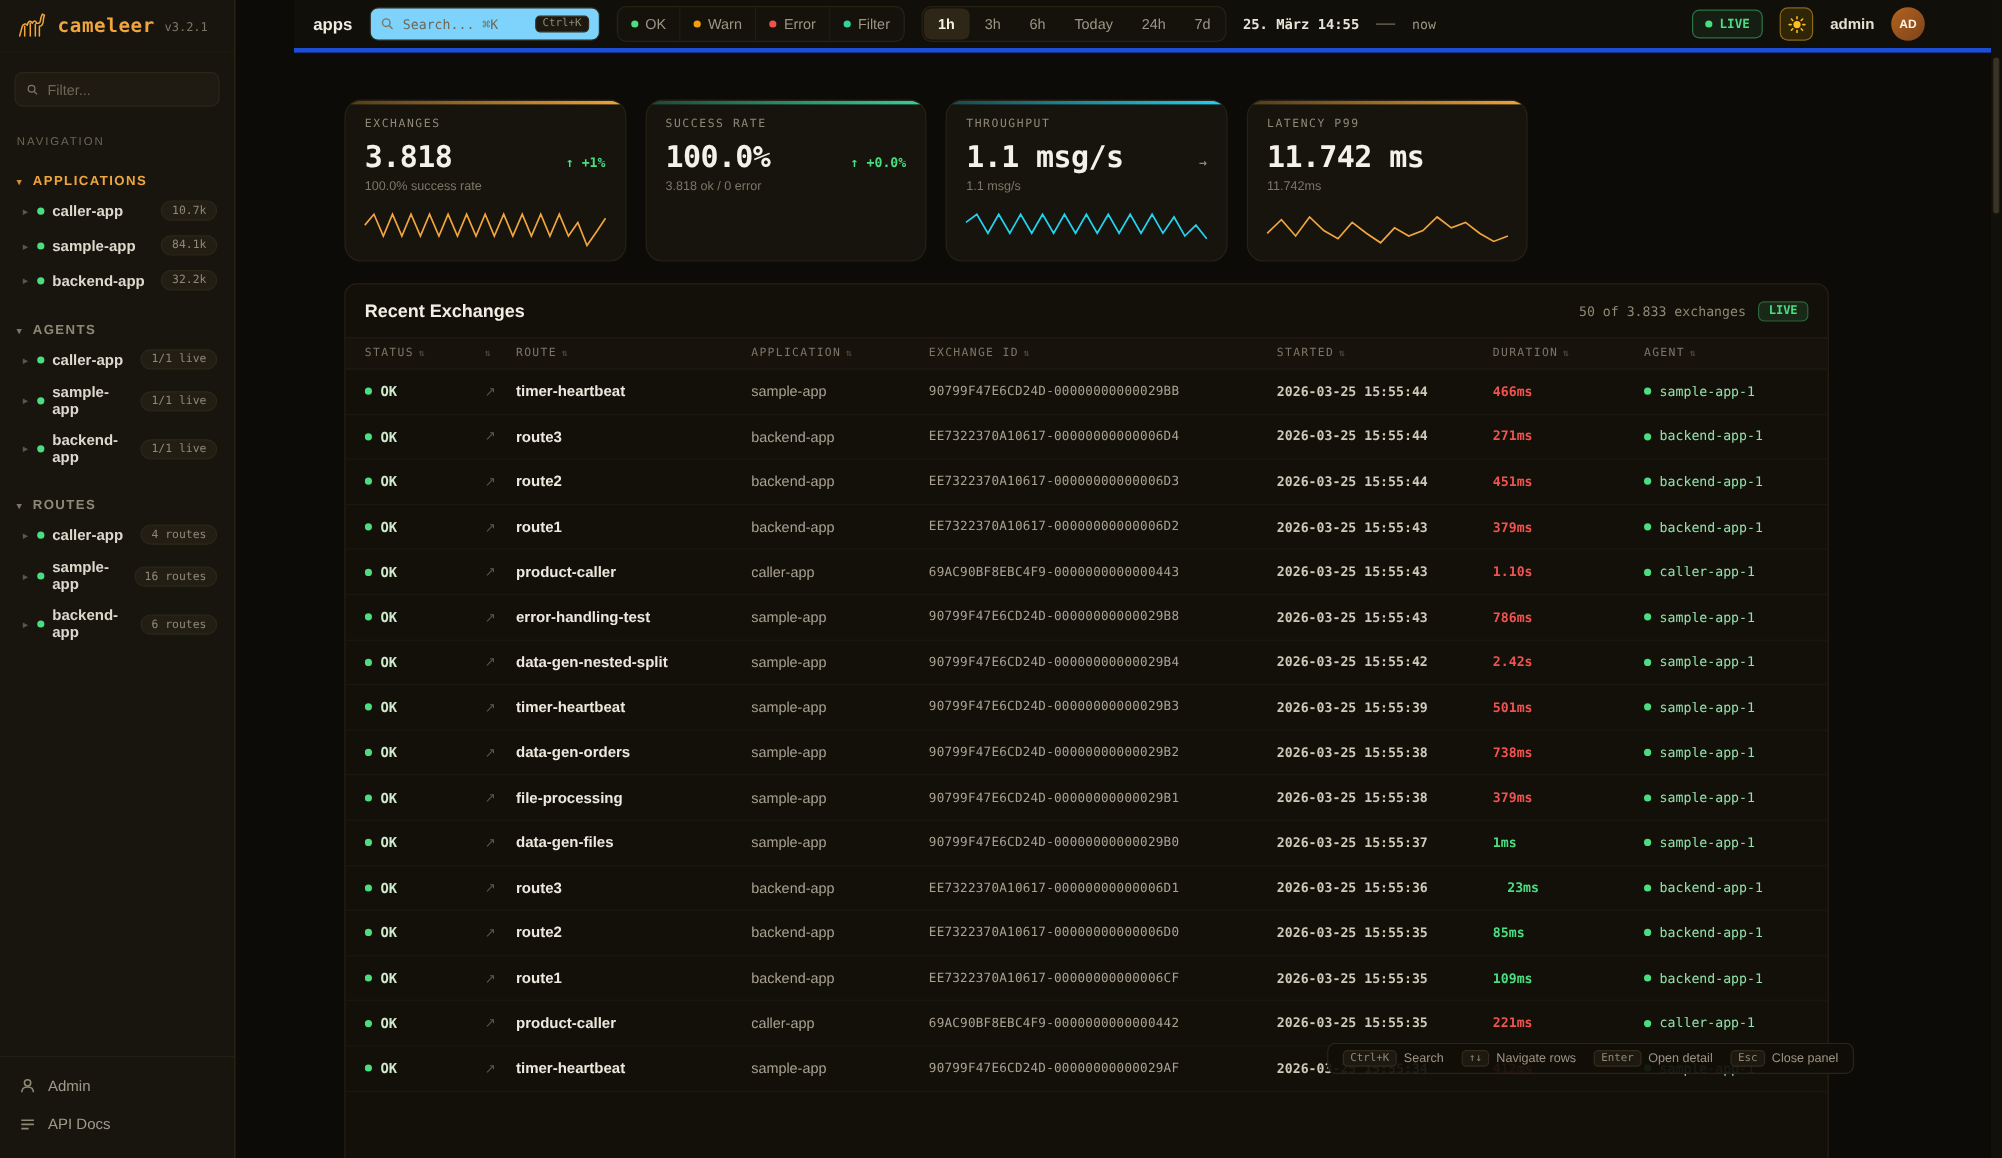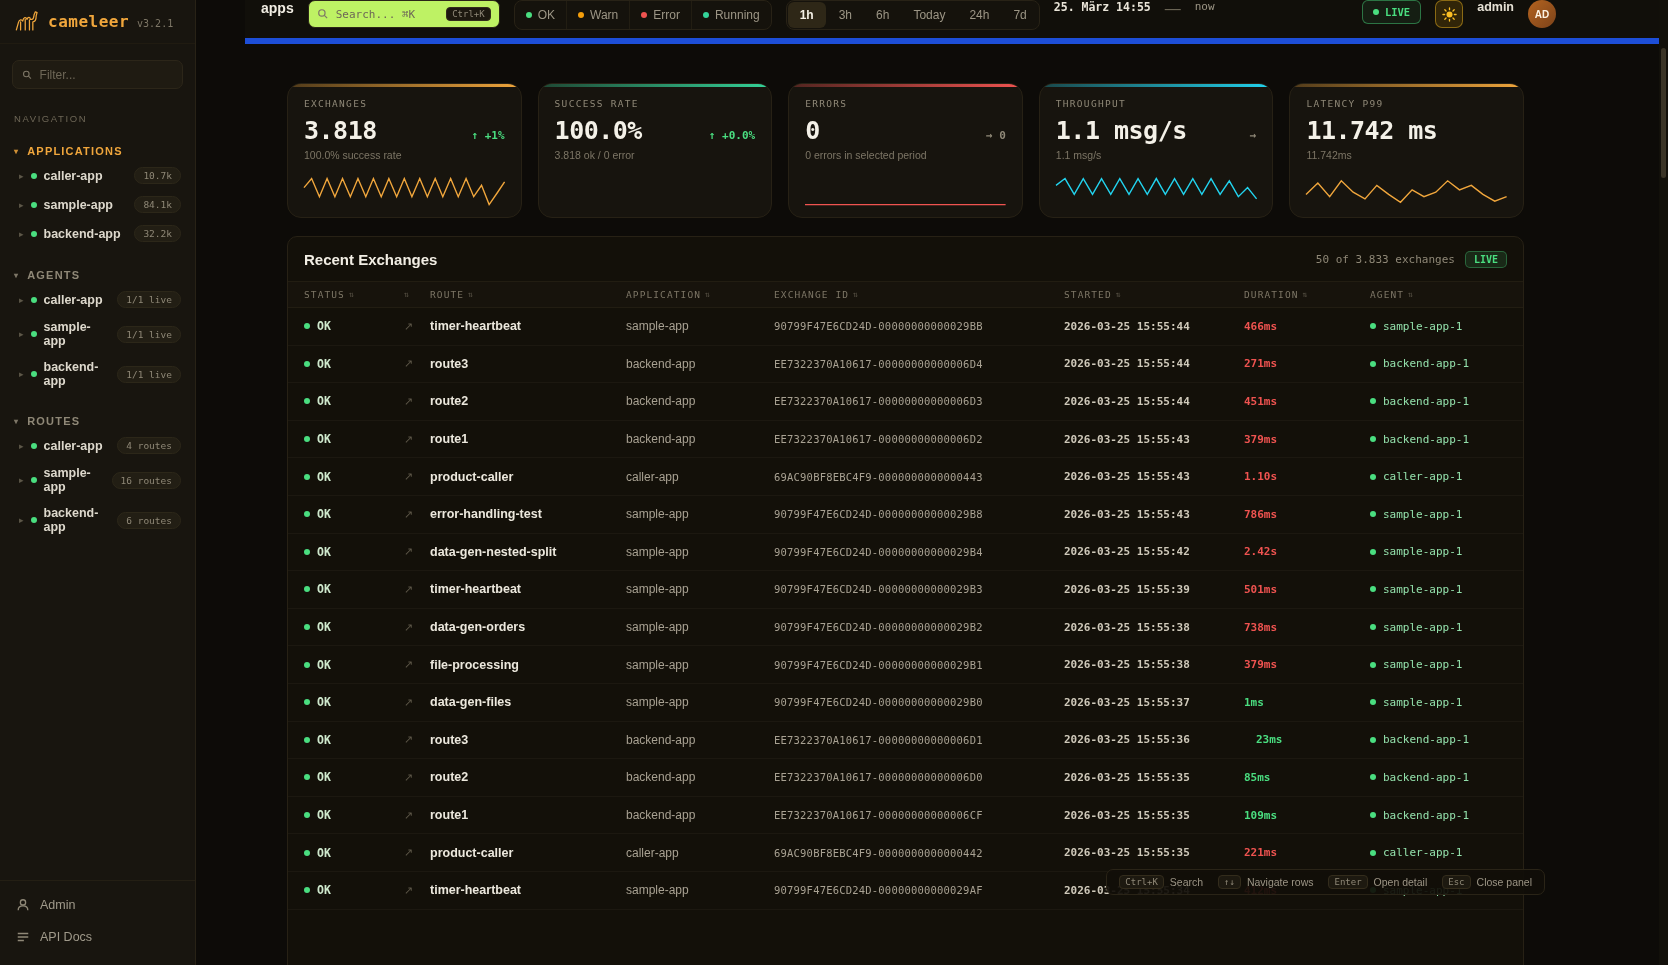--- a/index.html
+++ b/index.html
@@ -32,24 +32,24 @@
   .dot.sm{width:6px;height:6px}
   .dot.green{background:#4ade80}
   .side-item-name{font-size:12.5px;font-weight:600;color:#ddd8cc;flex:1}
   .side-badge{font-size:9.5px;color:#8f8877;background:#221e14;border:1px solid #2c2719;border-radius:9px;padding:2px 8px}
   .side-footer{margin-top:auto;border-top:1px solid #241f14;padding:8px 0 12px}
   .foot-item{display:flex;align-items:center;gap:10px;padding:9px 16px;color:#a09a8b;font-size:12.5px;cursor:pointer}
   .foot-item svg{width:14px;height:14px;stroke:#8f8877;fill:none;stroke-width:1.5}
 
   
   .main{margin-left:245px}
-  .topbar{display:flex;gap:14px;height:44px;background:#110f0a;
-    border-bottom:6px solid #1d4ed8;padding:0 112px 0 16px}
+  .topbar{display:flex;align-items:center;gap:14px;height:44px;background:#110f0a;
+    border-bottom:4px solid #1d4ed8;padding:0 64px 0 16px}
   .page-title{font-weight:700;font-size:14px;color:#f0ece2}
-  .search-box{display:flex;align-items:center;gap:7px;width:192px;height:28px;background:#bef264;
+  .search-box{display:flex;align-items:center;gap:7px;width:192px;height:28px;background:#7dd3fc;
     border:1px solid #2b2517;border-radius:7px;padding:0 8px;cursor:text}
   .search-box svg{width:12px;height:12px;stroke:#7d7666;fill:none;stroke-width:1.6}
   .search-ph{color:#6e6757;font-size:11px;flex:1;white-space:nowrap;overflow:hidden}
   .kbd{font-size:9px;color:#8f8877;border:1px solid #332c1c;border-radius:4px;padding:1px 5px;background:#1d1910;white-space:nowrap}
   .chip-group{display:flex;align-items:center;background:#15120c;border:1px solid #282216;border-radius:8px;height:30px}
   .chip{display:flex;align-items:center;gap:6px;padding:0 11px;height:100%;background:none;border:none;
     border-right:1px solid #221d12;color:#9c9585;font:12px "Liberation Sans",sans-serif;cursor:pointer;white-space:nowrap}
   .chip:last-child{border-right:none}
   .chip.time{border-right:none;padding:0 12px}
   .chip.time.active{background:#2e2717;color:#f5f1e6;font-weight:700;border-radius:6px;height:26px;margin:0 1px}
@@ -248,21 +248,21 @@
           <button class="chip">
             <span class="dot sm" style="background: rgb(245, 158, 11);"></span>
             <span>Warn</span>
           </button>
           <button class="chip">
             <span class="dot sm" style="background: rgb(239, 83, 80);"></span>
             <span>Error</span>
           </button>
           <button class="chip">
             <span class="dot sm" style="background: rgb(52, 211, 153);"></span>
-            <span>Running</span>
+            <span>Filter</span>
           </button>
         </div>
       <div class="chip-group" id="time-ranges">
           <button class="chip time active">1h</button>
           <button class="chip time">3h</button>
           <button class="chip time">6h</button>
           <button class="chip time">Today</button>
           <button class="chip time">24h</button>
           <button class="chip time">7d</button>
         </div>
@@ -315,32 +315,20 @@
           <div class="stat-card">
             <div class="stat-strip" style="background: linear-gradient(90deg, rgba(52, 211, 153, 0.267), rgb(52, 211, 153));"></div>
             <div class="stat-title mono">SUCCESS RATE</div>
             <div class="stat-value-row">
               <span class="stat-value mono">100.0%</span>
               <span class="stat-trend mono" style="color: rgb(74, 222, 128);">↑ +0.0%</span>
             </div>
             <div class="stat-sub">3.818 ok / 0 error</div>
           </div>
           <div class="stat-card">
-            <div class="stat-strip" style="background: linear-gradient(90deg, rgba(239, 83, 80, 0.267), rgb(239, 83, 80));"></div>
-            <div class="stat-title mono">ERRORS</div>
-            <div class="stat-value-row">
-              <span class="stat-value mono">0</span>
-              <span class="stat-trend mono" style="color: rgb(143, 136, 119);">→ 0</span>
-            </div>
-            <div class="stat-sub">0 errors in selected period</div>
-            <svg class="spark" viewBox="0 0 100 30" preserveAspectRatio="none">
-              <polyline points="0.0,27 100.0,27" fill="none" stroke="#ef5350" stroke-width="1.4" vector-effect="non-scaling-stroke"></polyline>
-            </svg>
-          </div>
-          <div class="stat-card">
             <div class="stat-strip" style="background: linear-gradient(90deg, rgba(34, 211, 238, 0.267), rgb(34, 211, 238));"></div>
             <div class="stat-title mono">THROUGHPUT</div>
             <div class="stat-value-row">
               <span class="stat-value mono">1.1 msg/s</span>
               <span class="stat-trend mono" style="color: rgb(143, 136, 119);">→</span>
             </div>
             <div class="stat-sub">1.1 msg/s</div>
             <svg class="spark" viewBox="0 0 100 30" preserveAspectRatio="none">
               <polyline points="0.0,10 4.5,4 9.1,18 13.6,4 18.2,18 22.7,4 27.3,18 31.8,4 36.4,18 40.9,4 45.5,18 50.0,4 54.5,18 59.1,4 63.6,18 68.2,4 72.7,18 77.3,4 81.8,18 86.4,6 90.9,20 95.5,12 100.0,22" fill="none" stroke="#22d3ee" stroke-width="1.4" vector-effect="non-scaling-stroke"></polyline>
             </svg>

